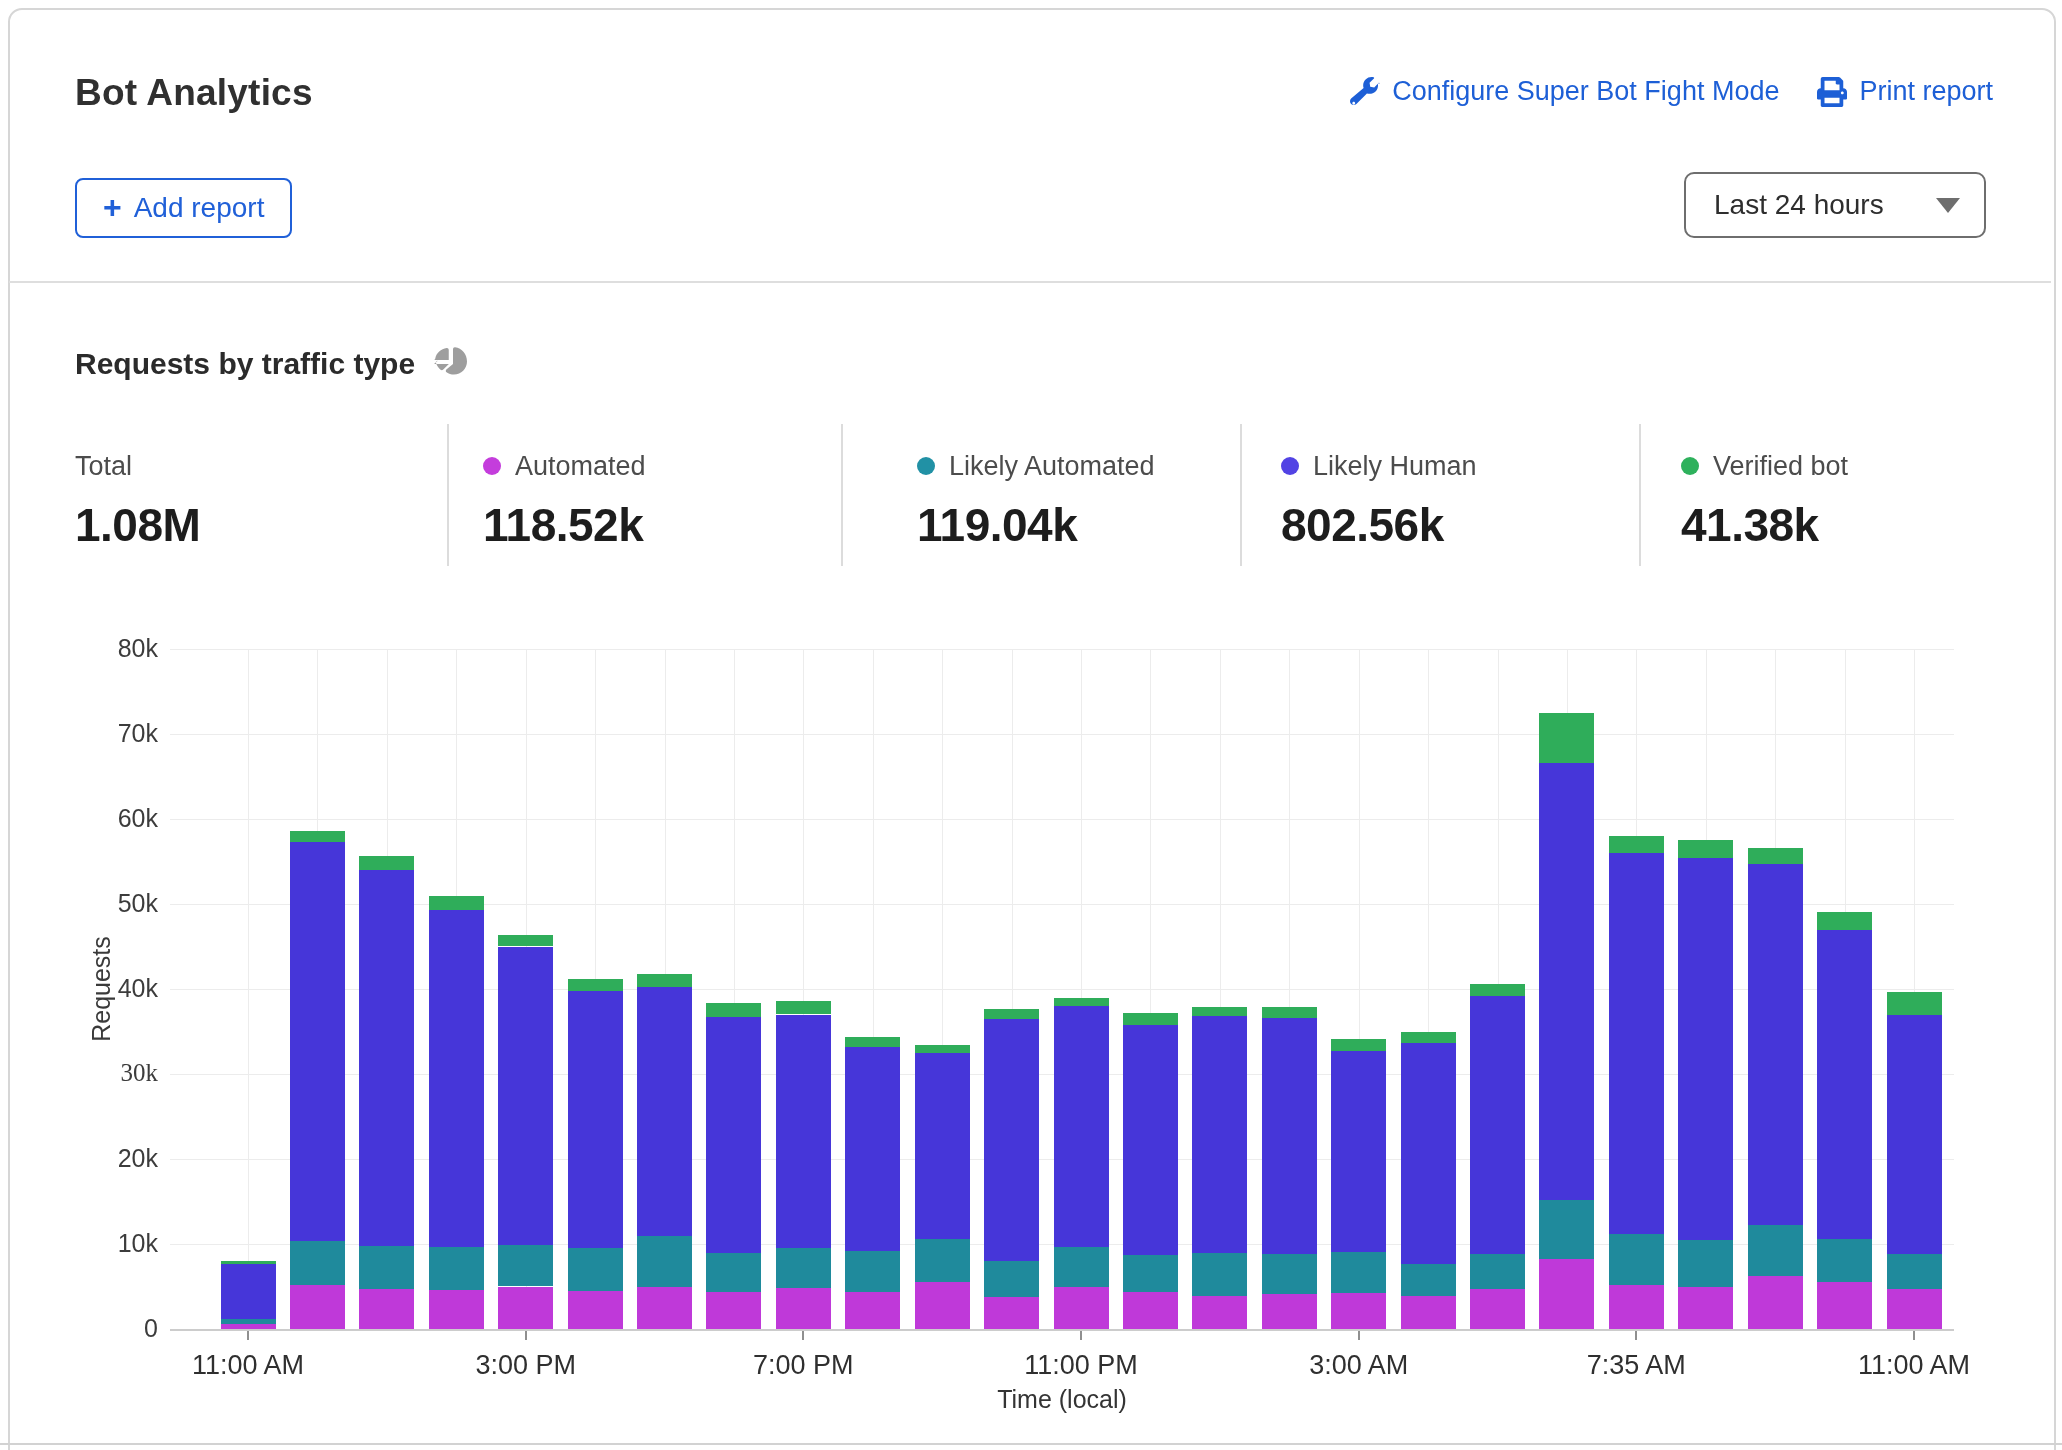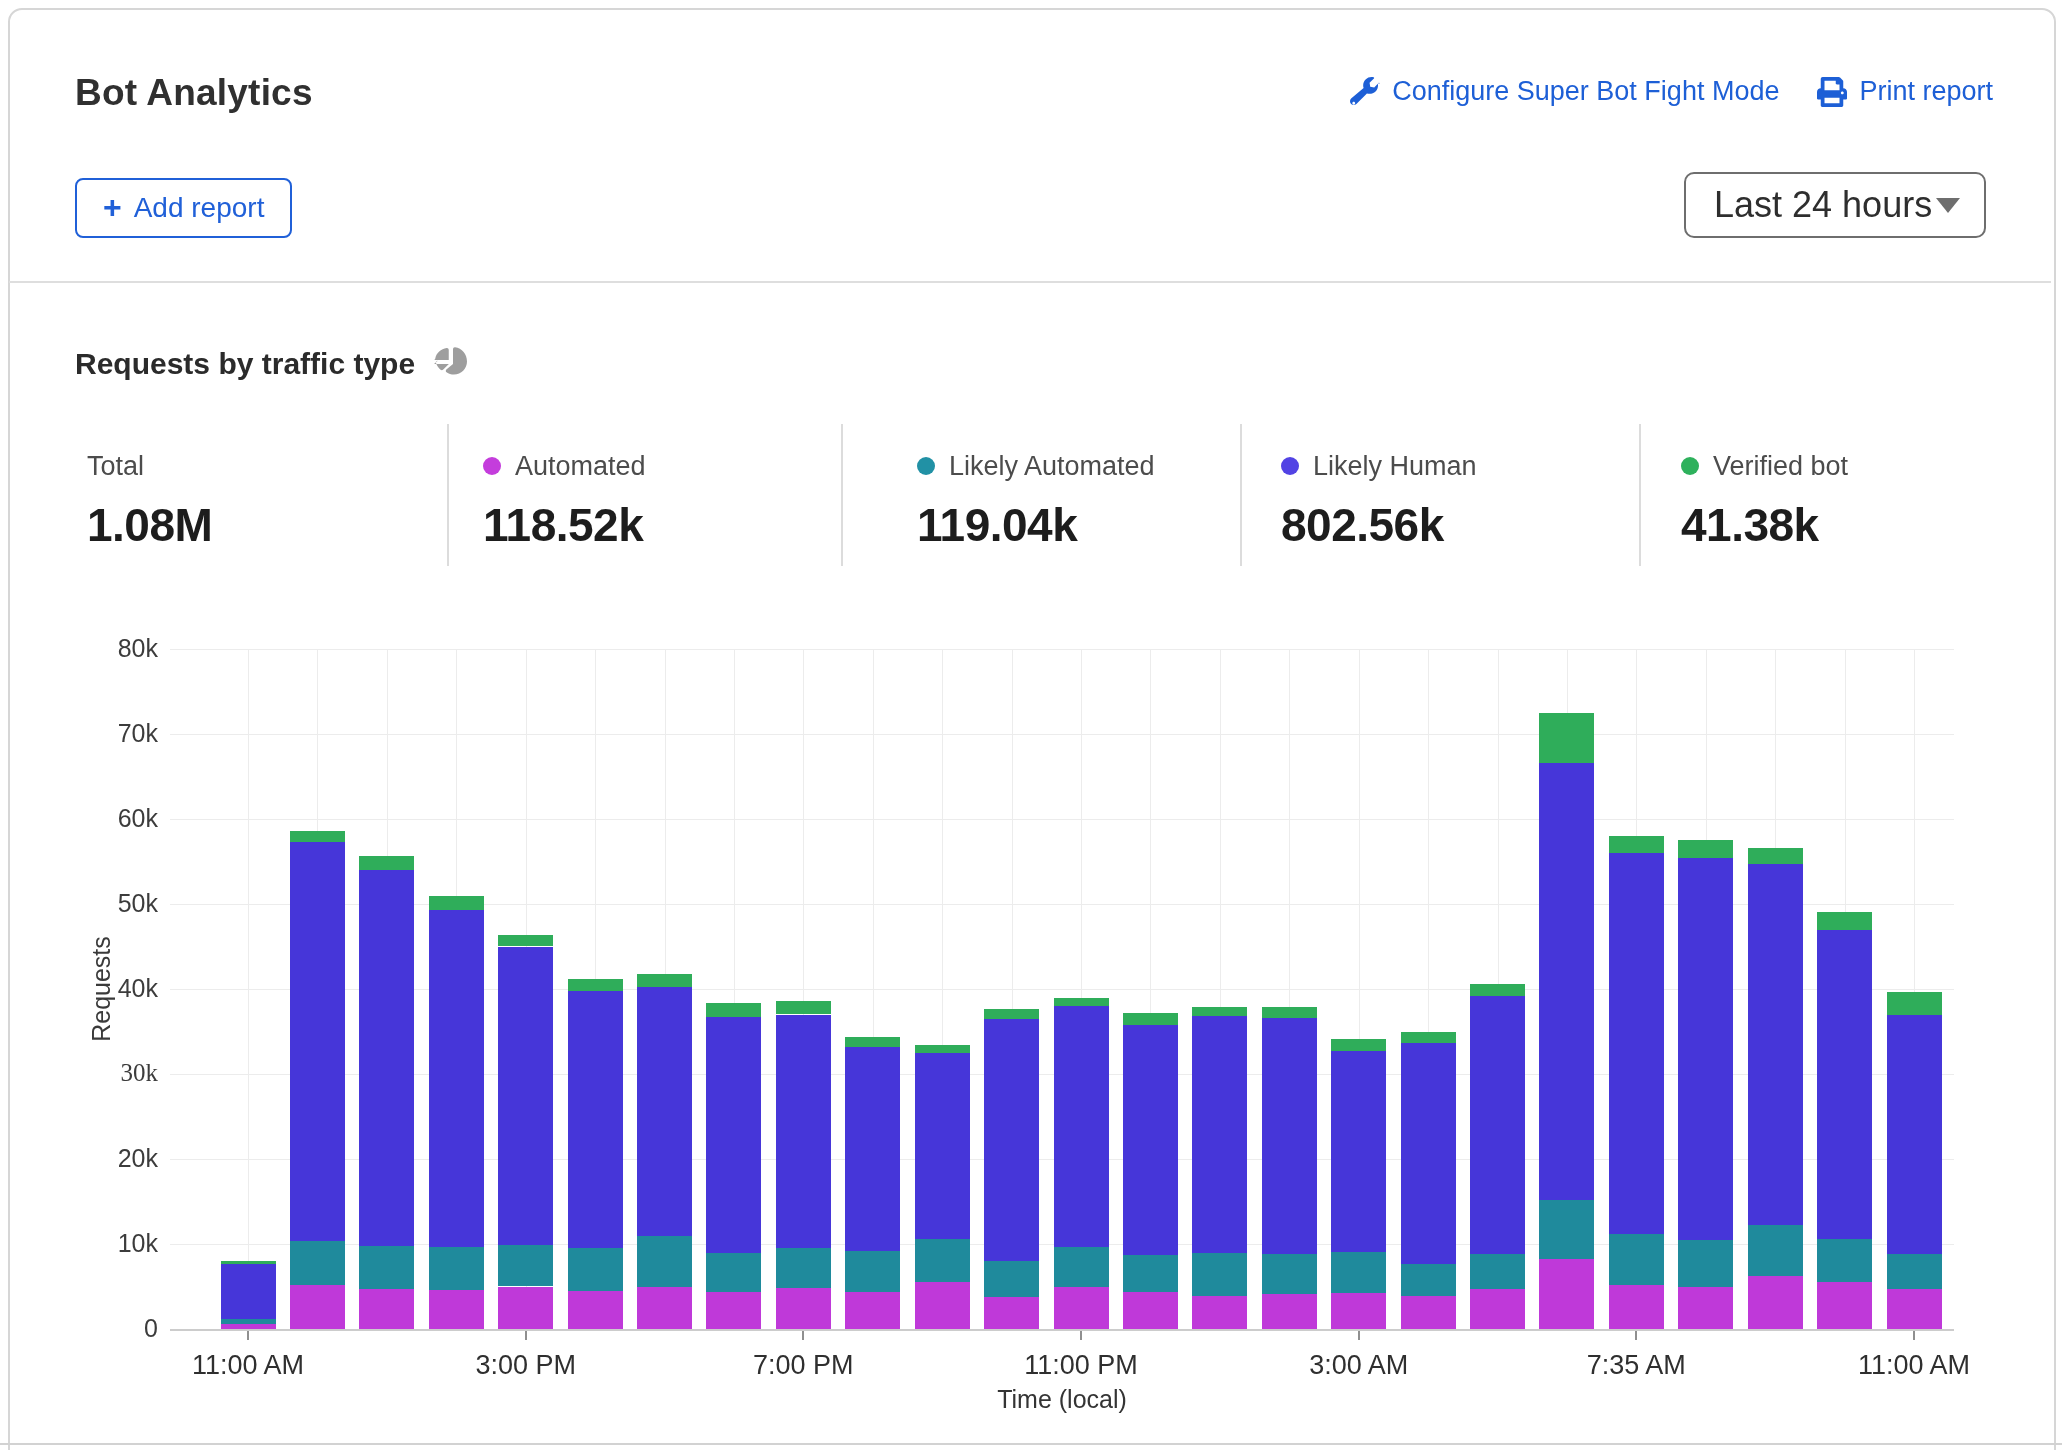--- a/index.html
+++ b/index.html
@@ -30,21 +30,21 @@
     border:2.5px solid #2060d8;border-radius:8px;background:#fff;
     color:#2060d8;font-size:28px;cursor:pointer;
   }
   .add-filter .plus{font-size:32px;font-weight:700;line-height:1;margin-top:-3px;}
   .time-range{
     position:absolute;left:1684px;top:172px;width:302px;height:66px;box-sizing:border-box;
     border:2px solid #6e6e6e;border-radius:10px;background:#fff;
     display:flex;align-items:center;justify-content:space-between;
     padding:0 24px 0 28px;cursor:pointer;
   }
-  .time-range .val{font-size:36px;color:#2e2e2e;}
+  .time-range .val{font-size:28px;color:#2e2e2e;}
   .caret{
     width:0;height:0;border-left:12px solid transparent;border-right:12px solid transparent;
     border-top:15px solid #6e6e6e;
   }
   .header-divider{
     position:absolute;left:9px;top:281px;width:2042px;height:0;
     border-top:2px solid #dedede;
   }
   
   .panel-title-row{position:absolute;left:75px;top:345px;display:flex;align-items:center;gap:18px;}
@@ -108,21 +108,21 @@
 <div class="panel-title-row">
   <span class="panel-title">Requests by traffic type</span>
   <span class="pie-icon">
     <svg viewBox="0 0 544 512">
         <path d="M527.79 288H290.21L380 377.79c11.72 11.72 30.21 12.75 43.1 2.45 34.92-27.91 61.18-66.28 73.56-110.43 4.81-17.17-8.93-33.81-26.76-33.81h-2.11zm-15.5-73.88l-4.42-13.25C490.59 111.46 416.8 45.54 324.13 33.67c-17.4-2.23-32.13 12.1-32.13 29.64V224h239.87c-6.53-3.32-13.05-6.61-19.58-9.88zM224 288V50.71c0-17.55-14.75-31.88-32.14-29.64C78.99 35.54 0 132.26 0 248c0 114.88 93.12 208 208 208 44.5 0 85.69-14.03 119.51-37.85 14.45-10.18 15.74-30.8 3.24-43.3L224 288z"></path>
       </svg>
   </span>
 </div>
 
 <div id="stats">
-    <div class="stat" style="left: 87px; text-align: center;">
+    <div class="stat" style="left: 75px; text-align: center;">
       <div class="toprow">
         <span class="lbl">Total</span>
       </div>
       <div class="val">1.08M</div>
     </div>
     <div class="stat" style="left: 483px;">
       <div class="toprow">
         <span class="dot" style="background: rgb(196, 61, 220);"></span>
         <span class="lbl">Automated</span>
       </div>

